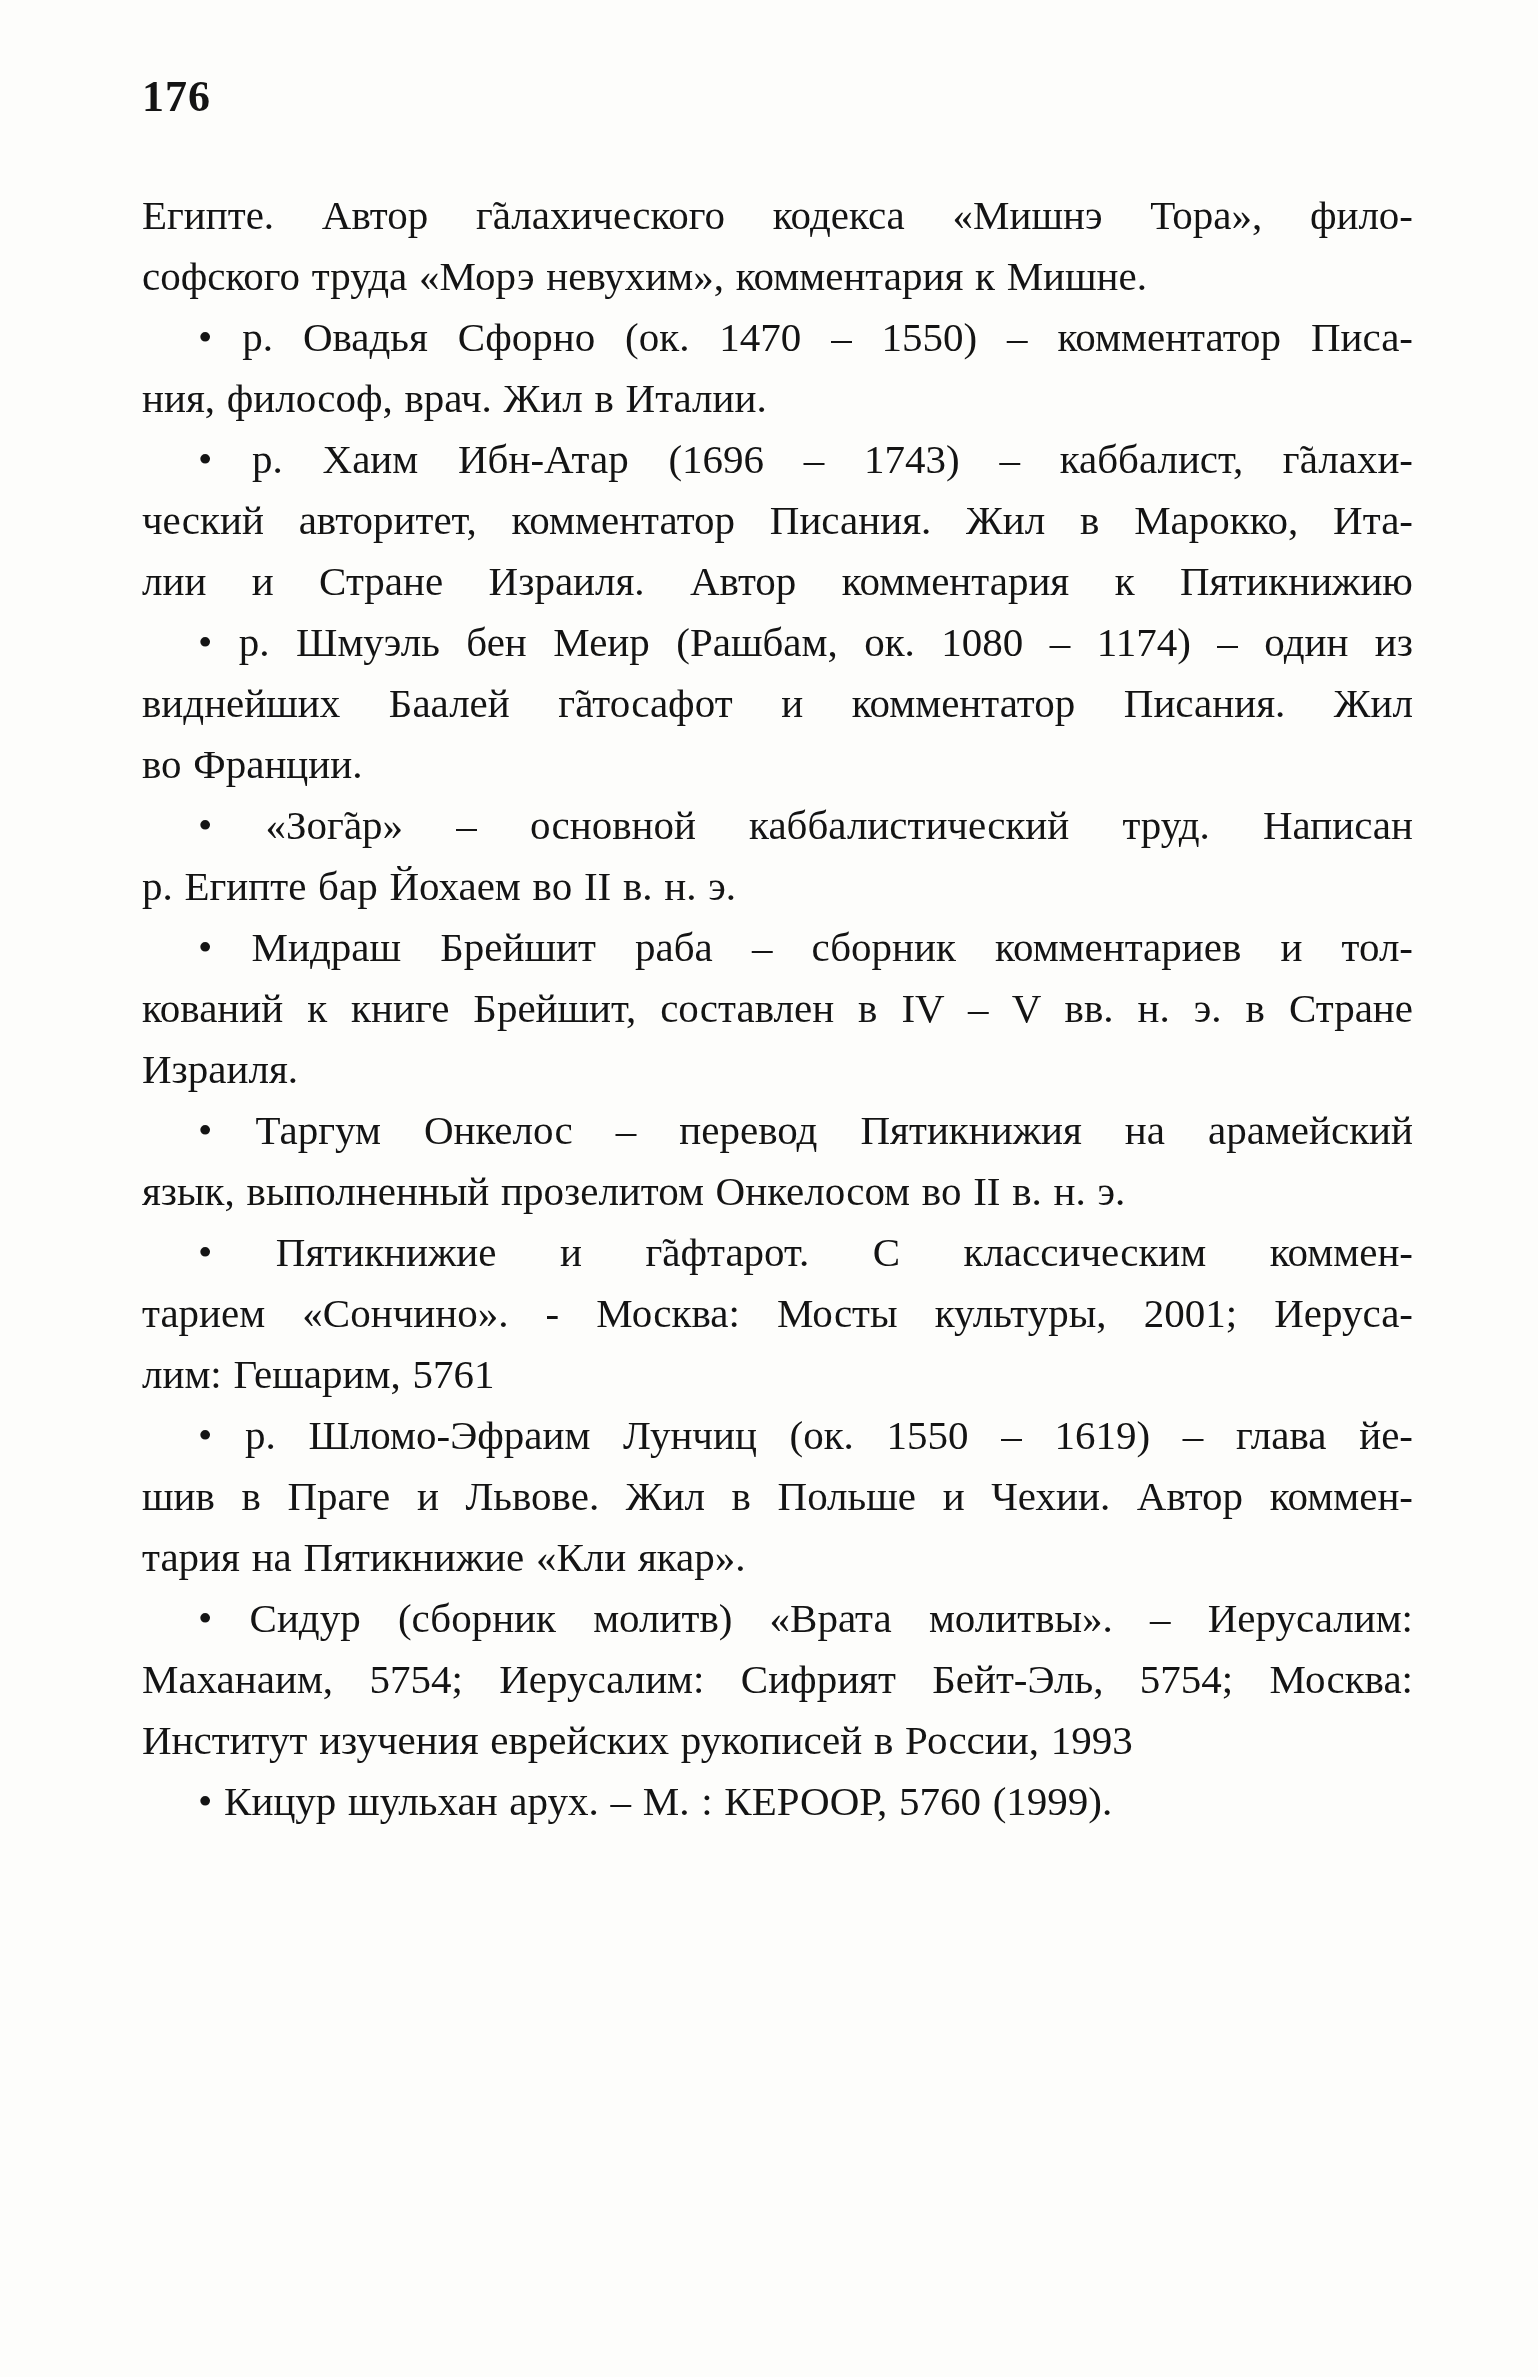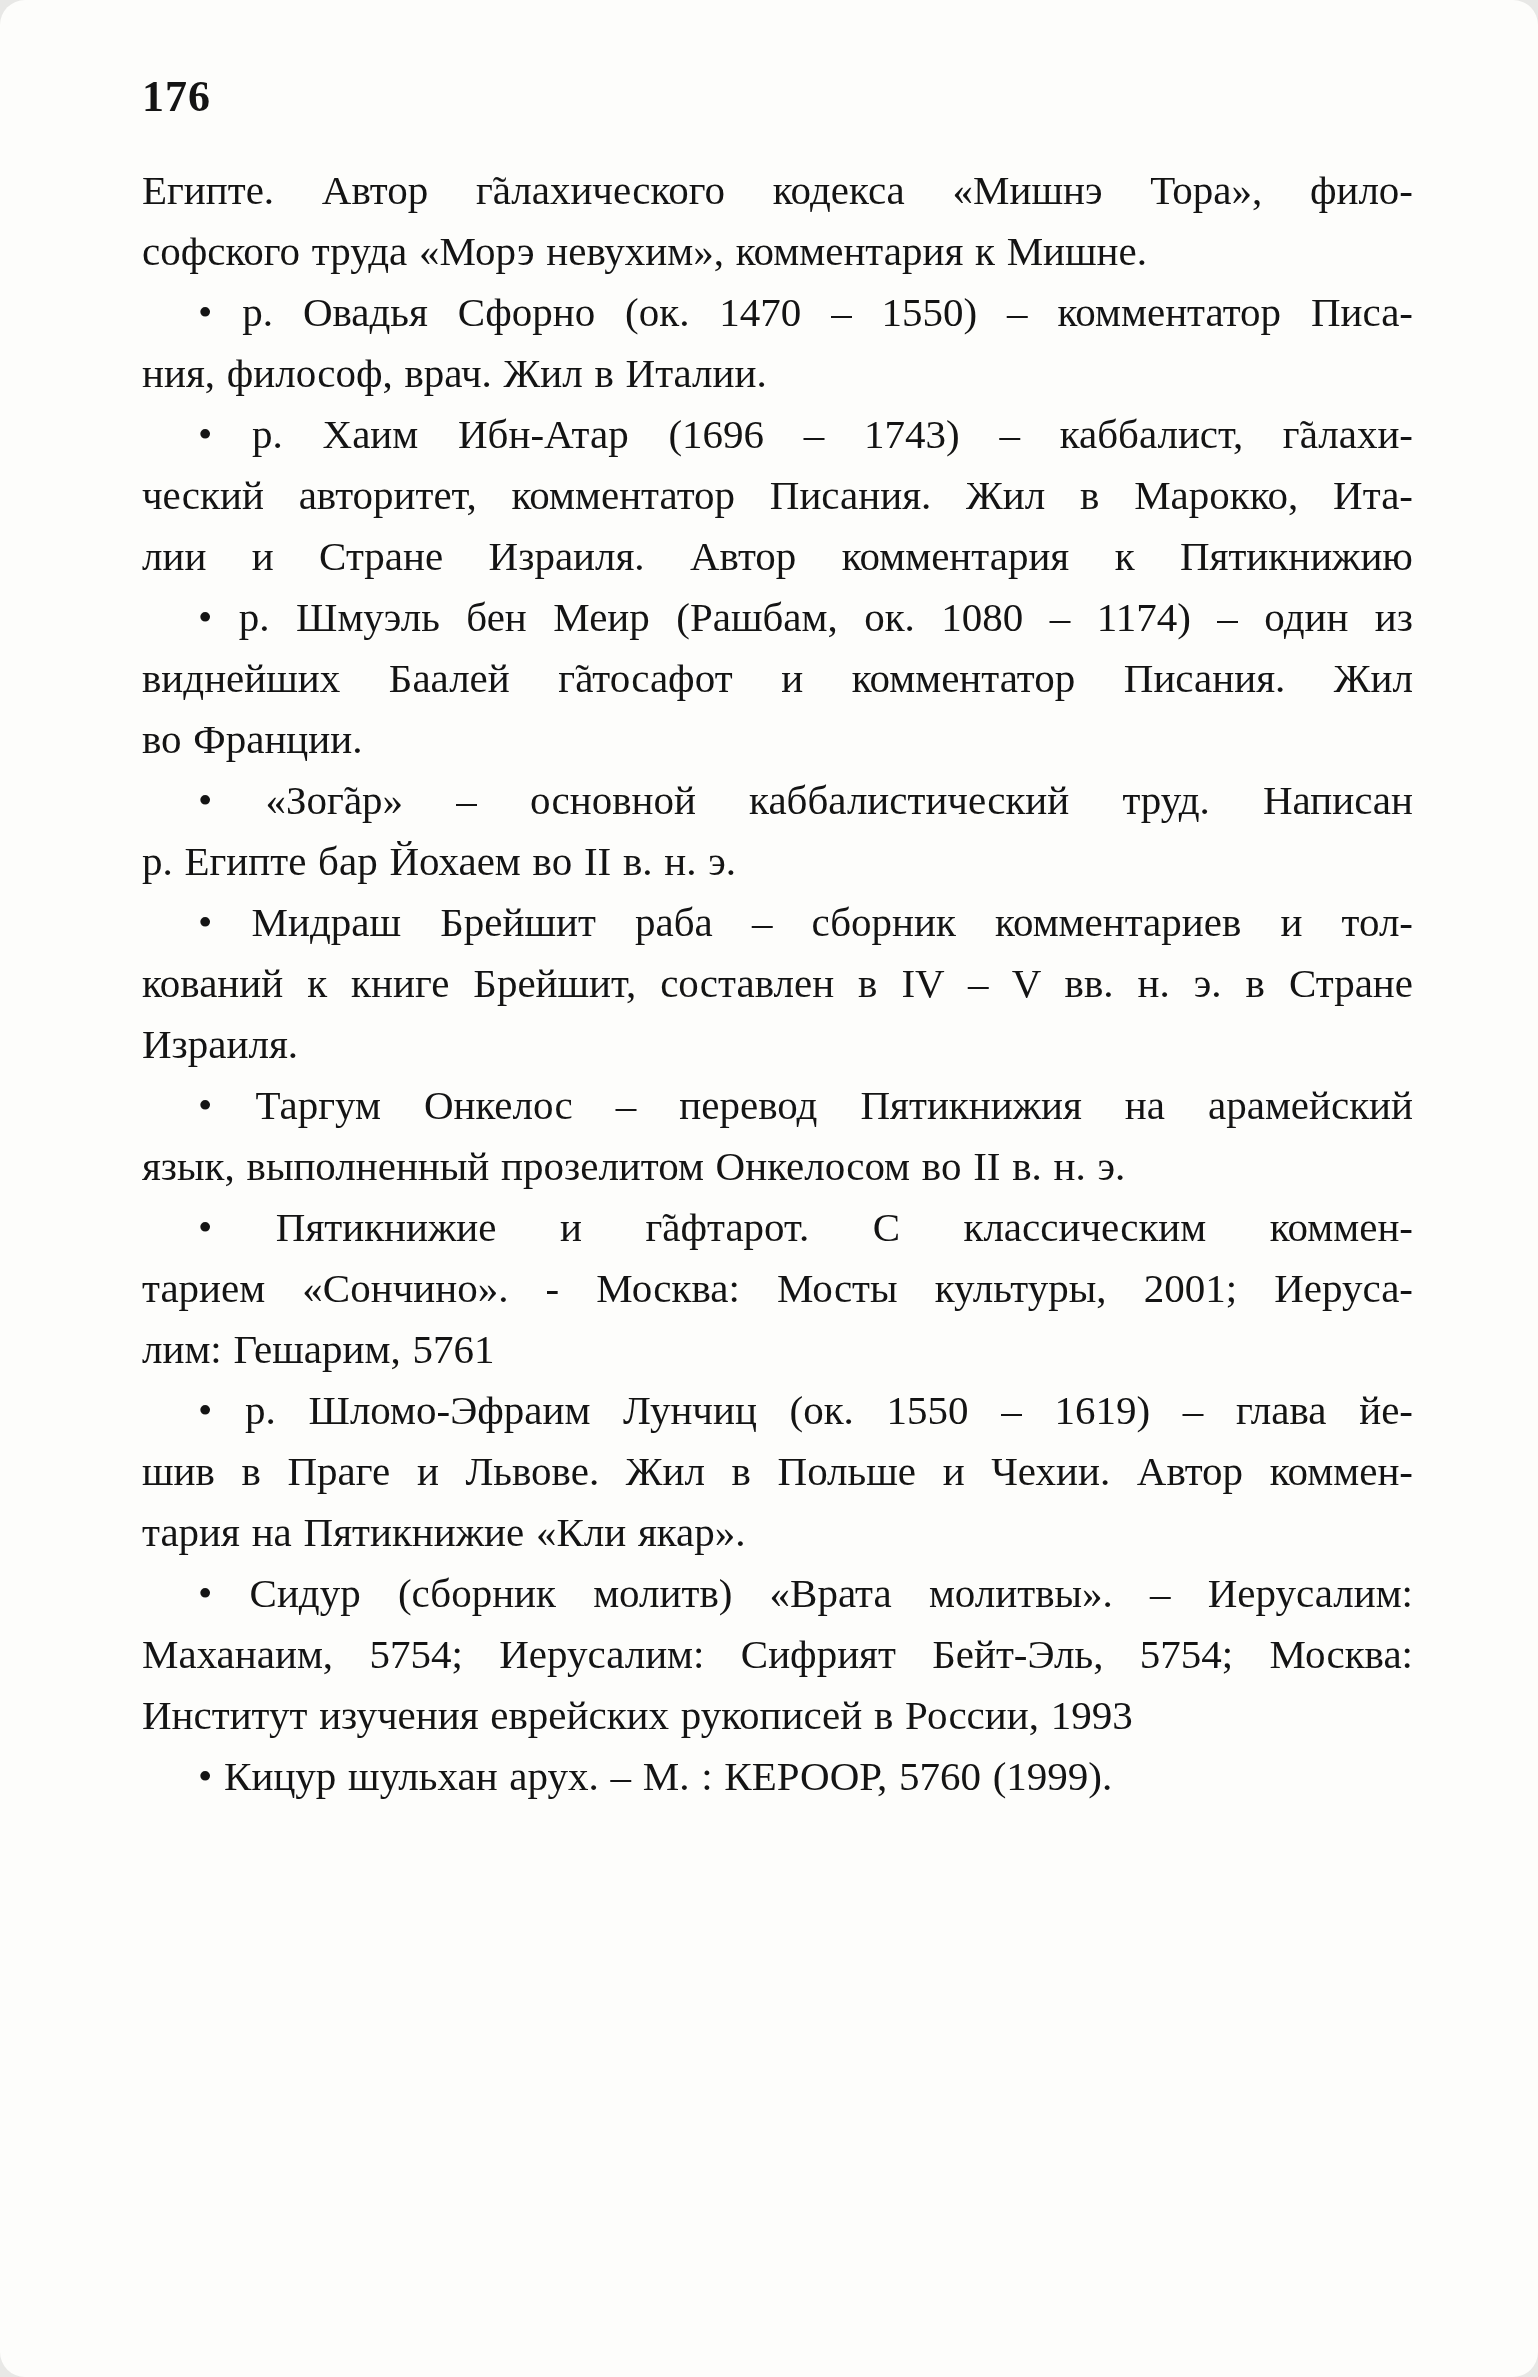--- a/index.html
+++ b/index.html
@@ -7,36 +7,35 @@
 
   .page {
     position: relative;
     width: 1538px;
     height: 2377px;
     margin: 0 auto;
     background: #fdfdfb;
     font-family: "Liberation Serif", "DejaVu Serif", serif;
     color: #141414;
     overflow: hidden;
-    border-radius: 25px;
   }
 
   .page-number {
     position: absolute;
     left: 142px;
     top: 71px;
     font-size: 44px;
     font-weight: 700;
     letter-spacing: 1px;
   }
 
   .body-text {
     position: absolute;
     left: 142px;
-    top: 160px;
+    top: 185px;
     width: 1271px;
     font-size: 41px;
     line-height: 61px;
     word-spacing: 1.5px;
   }
 
   .para { margin: 0; }
 
   .line { min-height: 61px; text-align: left; }
 

